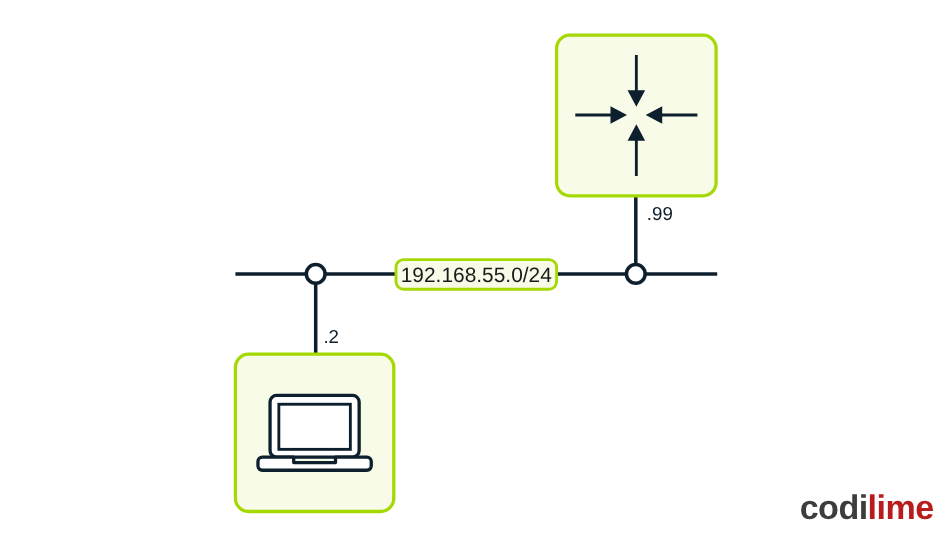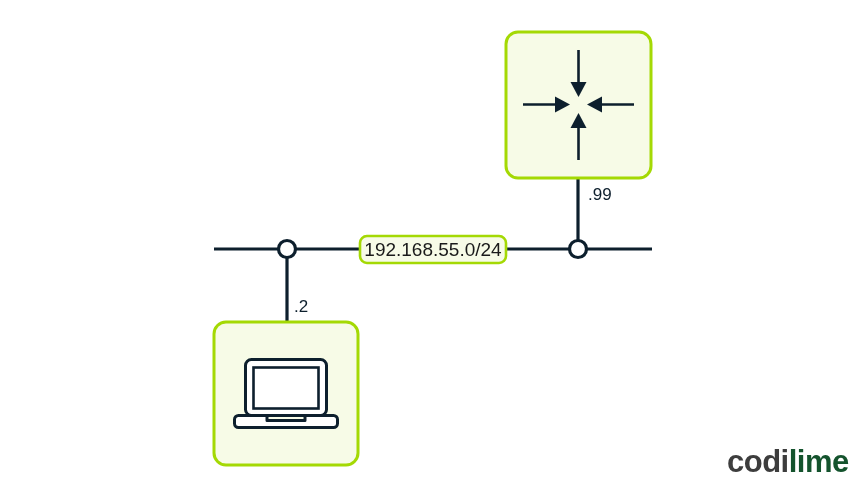--- a/index.html
+++ b/index.html
@@ -41,21 +41,21 @@
     top: 446px;
     font-family: "Liberation Sans", sans-serif;
     font-size: 31px;
     font-weight: 600;
     letter-spacing: -0.5px;
     line-height: 1;
     white-space: nowrap;
     user-select: none;
   }
   #logo .logo-dark { color: #3d3d3d; }
-  #logo .logo-green { color: #14532d; }
+  #logo .logo-green { color: #b91c1c; }
 </style>
 </head>
 <body>
 
 <div id="canvas">
 
   <svg id="diagram-svg" viewBox="0 0 865 500" xmlns="http://www.w3.org/2000/svg">
 
     <g>
       <line x1="214" y1="249" x2="360" y2="249" stroke="#0d1f2d" stroke-width="3.2" stroke-linecap="butt"></line>

